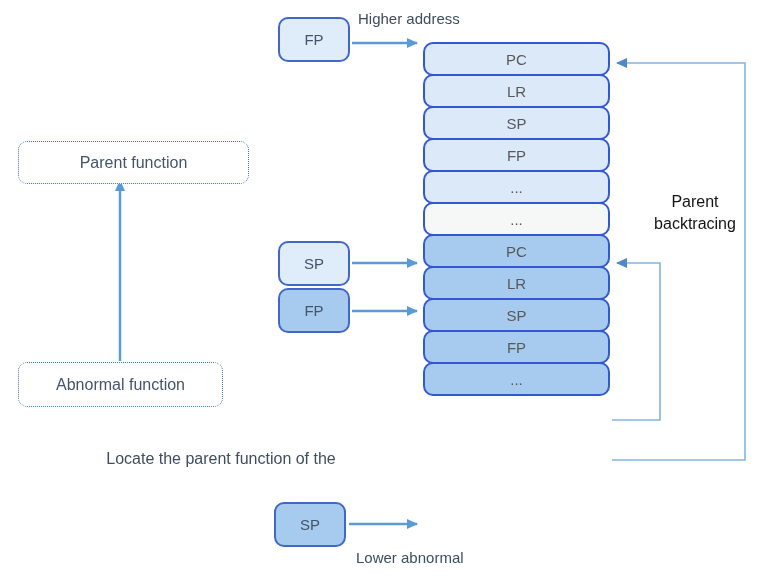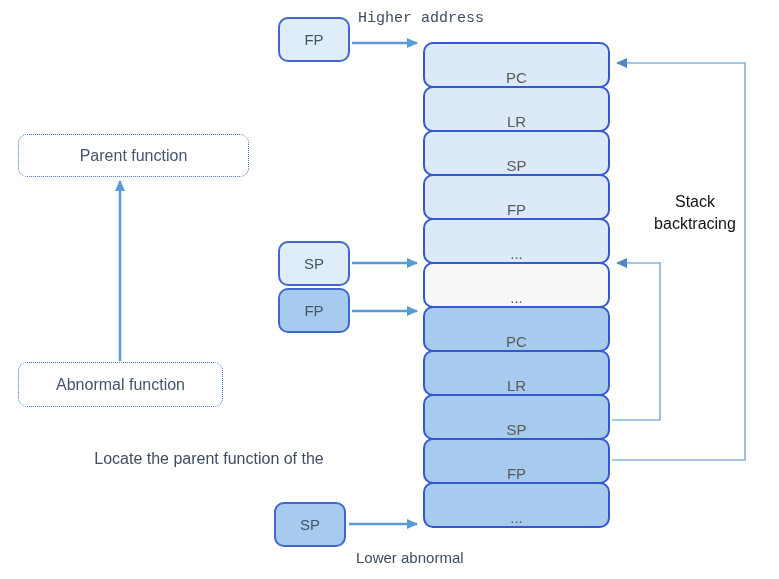--- a/index.html
+++ b/index.html
@@ -23,26 +23,26 @@
   }
   
   .stack {
     position: absolute;
     left: 423px;
     top: 42px;
     width: 187px;
   }
   .cell {
     box-sizing: border-box;
-    height: 46px;
+    height: 34px;
     margin-top: -2px;
     border: 2px solid #3358d1;
     border-radius: 10px;
     display: flex;
-    align-items: flex-end;
+    align-items: center;
     justify-content: center;
     font-size: 15px;
     color: #595959;
     position: relative;
   }
   .cell:first-child { margin-top: 0; }
   .cell.light { background: #dbe9f8; }
   .cell.white { background: #f6f7f7; z-index: 2; }
   .cell.dark  { background: #a7cbee; }
   
@@ -71,45 +71,45 @@
     box-sizing: border-box;
     border: 1px dotted #4472c4;
     border-radius: 9px;
     background: #ffffff;
     display: flex;
     align-items: center;
     justify-content: center;
     font-size: 16px;
     color: #44546a;
   }
-  #parent-function   { left: 18px; top: 134px; width: 231px; height: 43px; }
+  #parent-function   { left: 18px; top: 141px; width: 231px; height: 43px; }
   #abnormal-function { left: 18px; top: 362px; width: 205px; height: 45px; }
   
   .txt {
     position: absolute;
     color: #3f4d5e;
     font-size: 15px;
     white-space: nowrap;
   }
-  #higher-address { left: 358px; top: 10px; font-family: Liberation Mono, monospace; }
+  #higher-address { left: 358px; top: 10px; }
   #lower-addresses { left: 356px; top: 549px; }
   #stack-backtracing {
     position: absolute;
     left: 645px;
     top: 191px;
     width: 100px;
     text-align: center;
     font-size: 16px;
     color: #141414;
     line-height: 1.35;
     white-space: normal;
   }
   #caption {
     position: absolute;
-    left: 8px;
+    left: 20px;
     top: 447px;
     width: 402px;
     text-align: center;
     font-size: 16px;
     color: #3f4d5e;
     line-height: 1.55;
   }
 </style>
 </head>
 <body>
@@ -188,18 +188,18 @@
     <div class="cell dark">
         <span>FP</span>
       </div>
     <div class="cell dark">
         <span>...</span>
       </div>
   </div>
 
   <div class="txt" id="higher-address">Higher address</div>
   <div class="txt" id="lower-addresses">Lower abnormal</div>
-  <div id="stack-backtracing">Stack backtracing</div>
+  <div id="stack-backtracing">Parent backtracing</div>
   <div id="caption">
     <div>Locate the parent function of the</div>
   </div>
 
 </div>
 
 </body></html>

